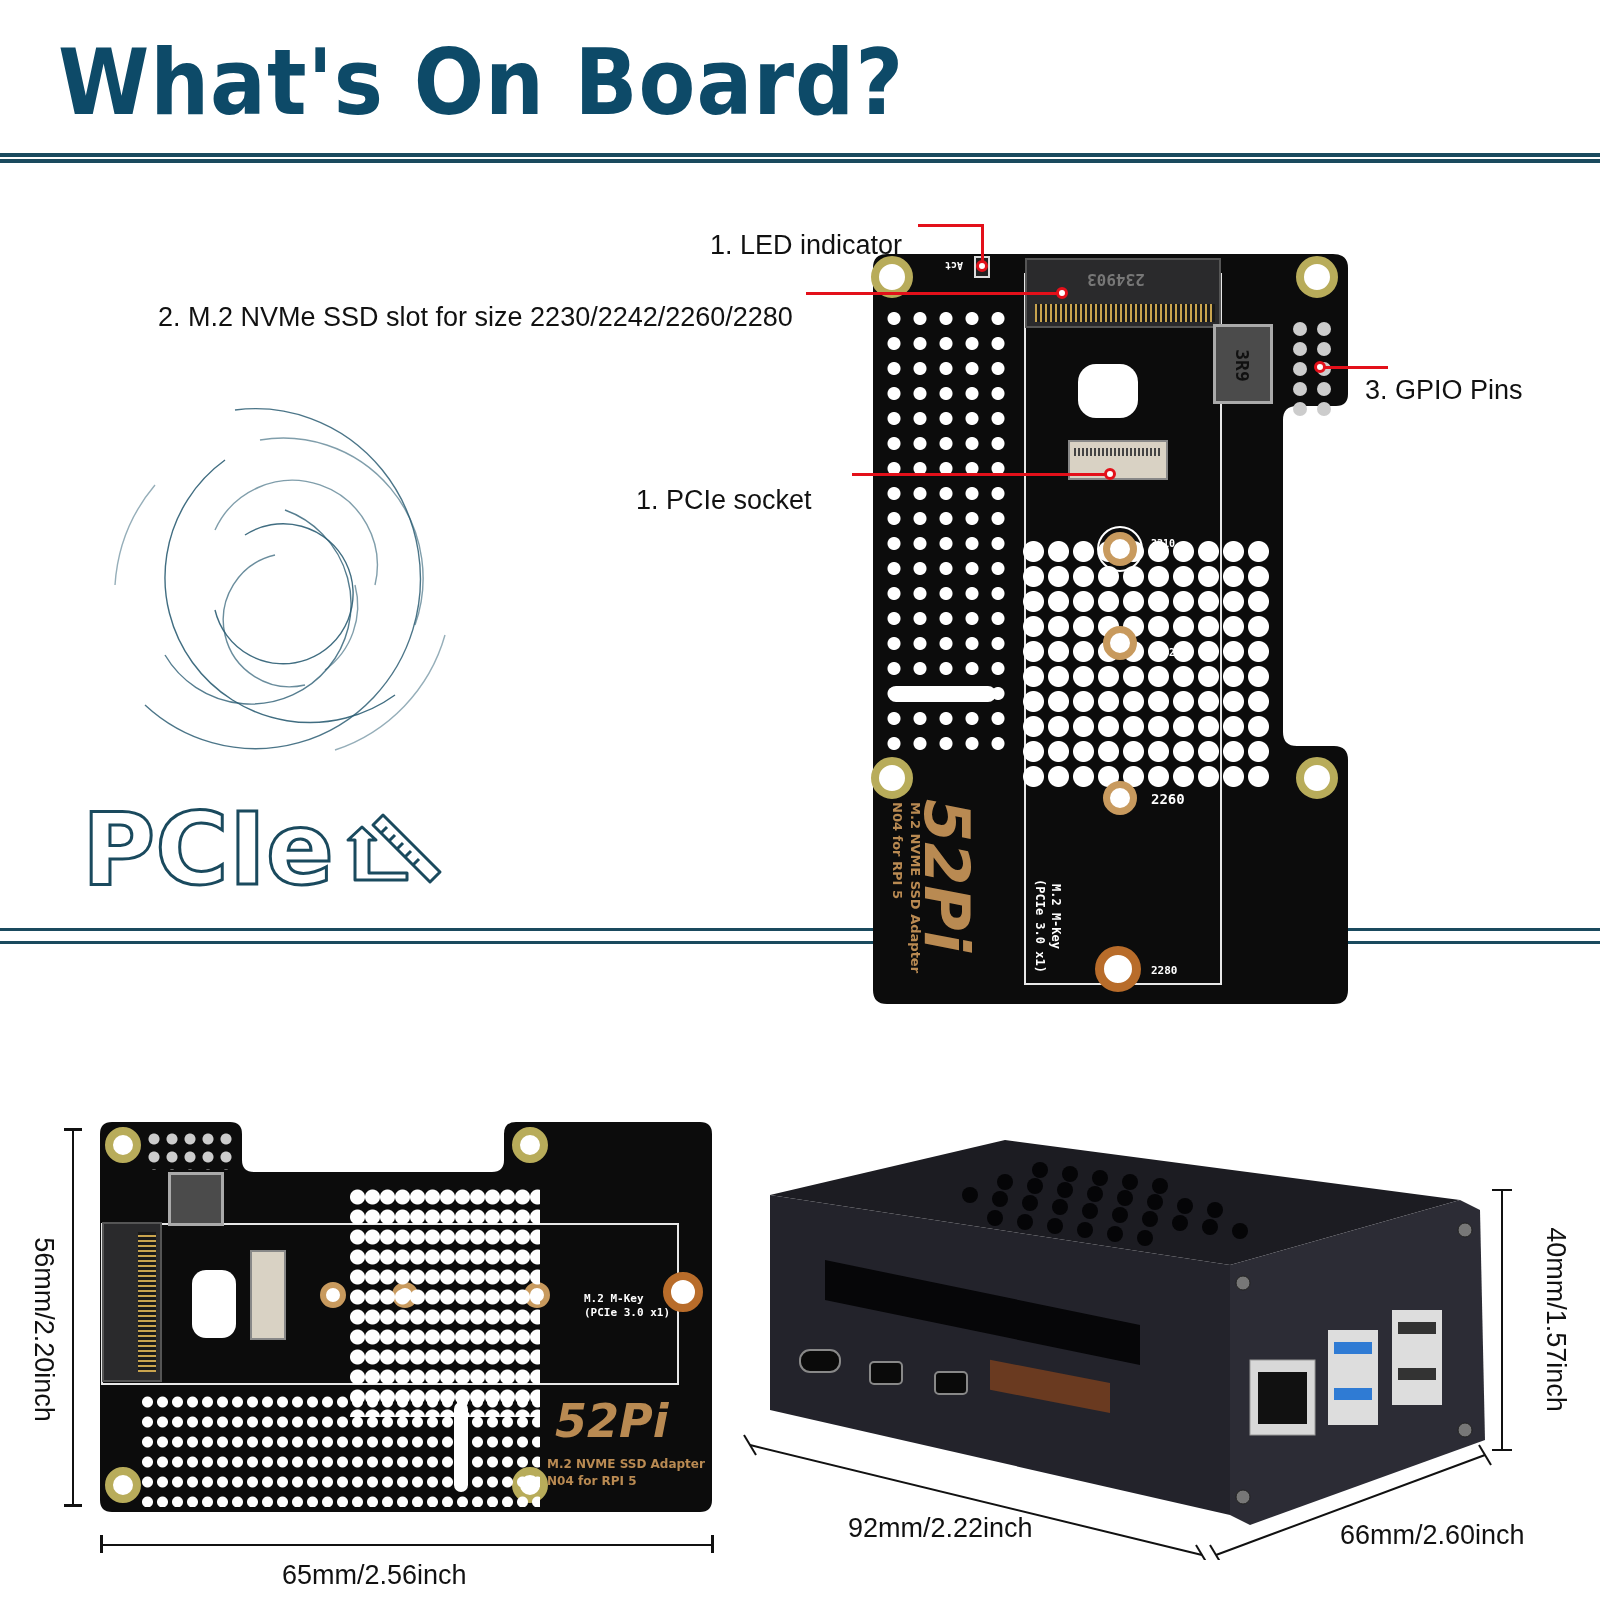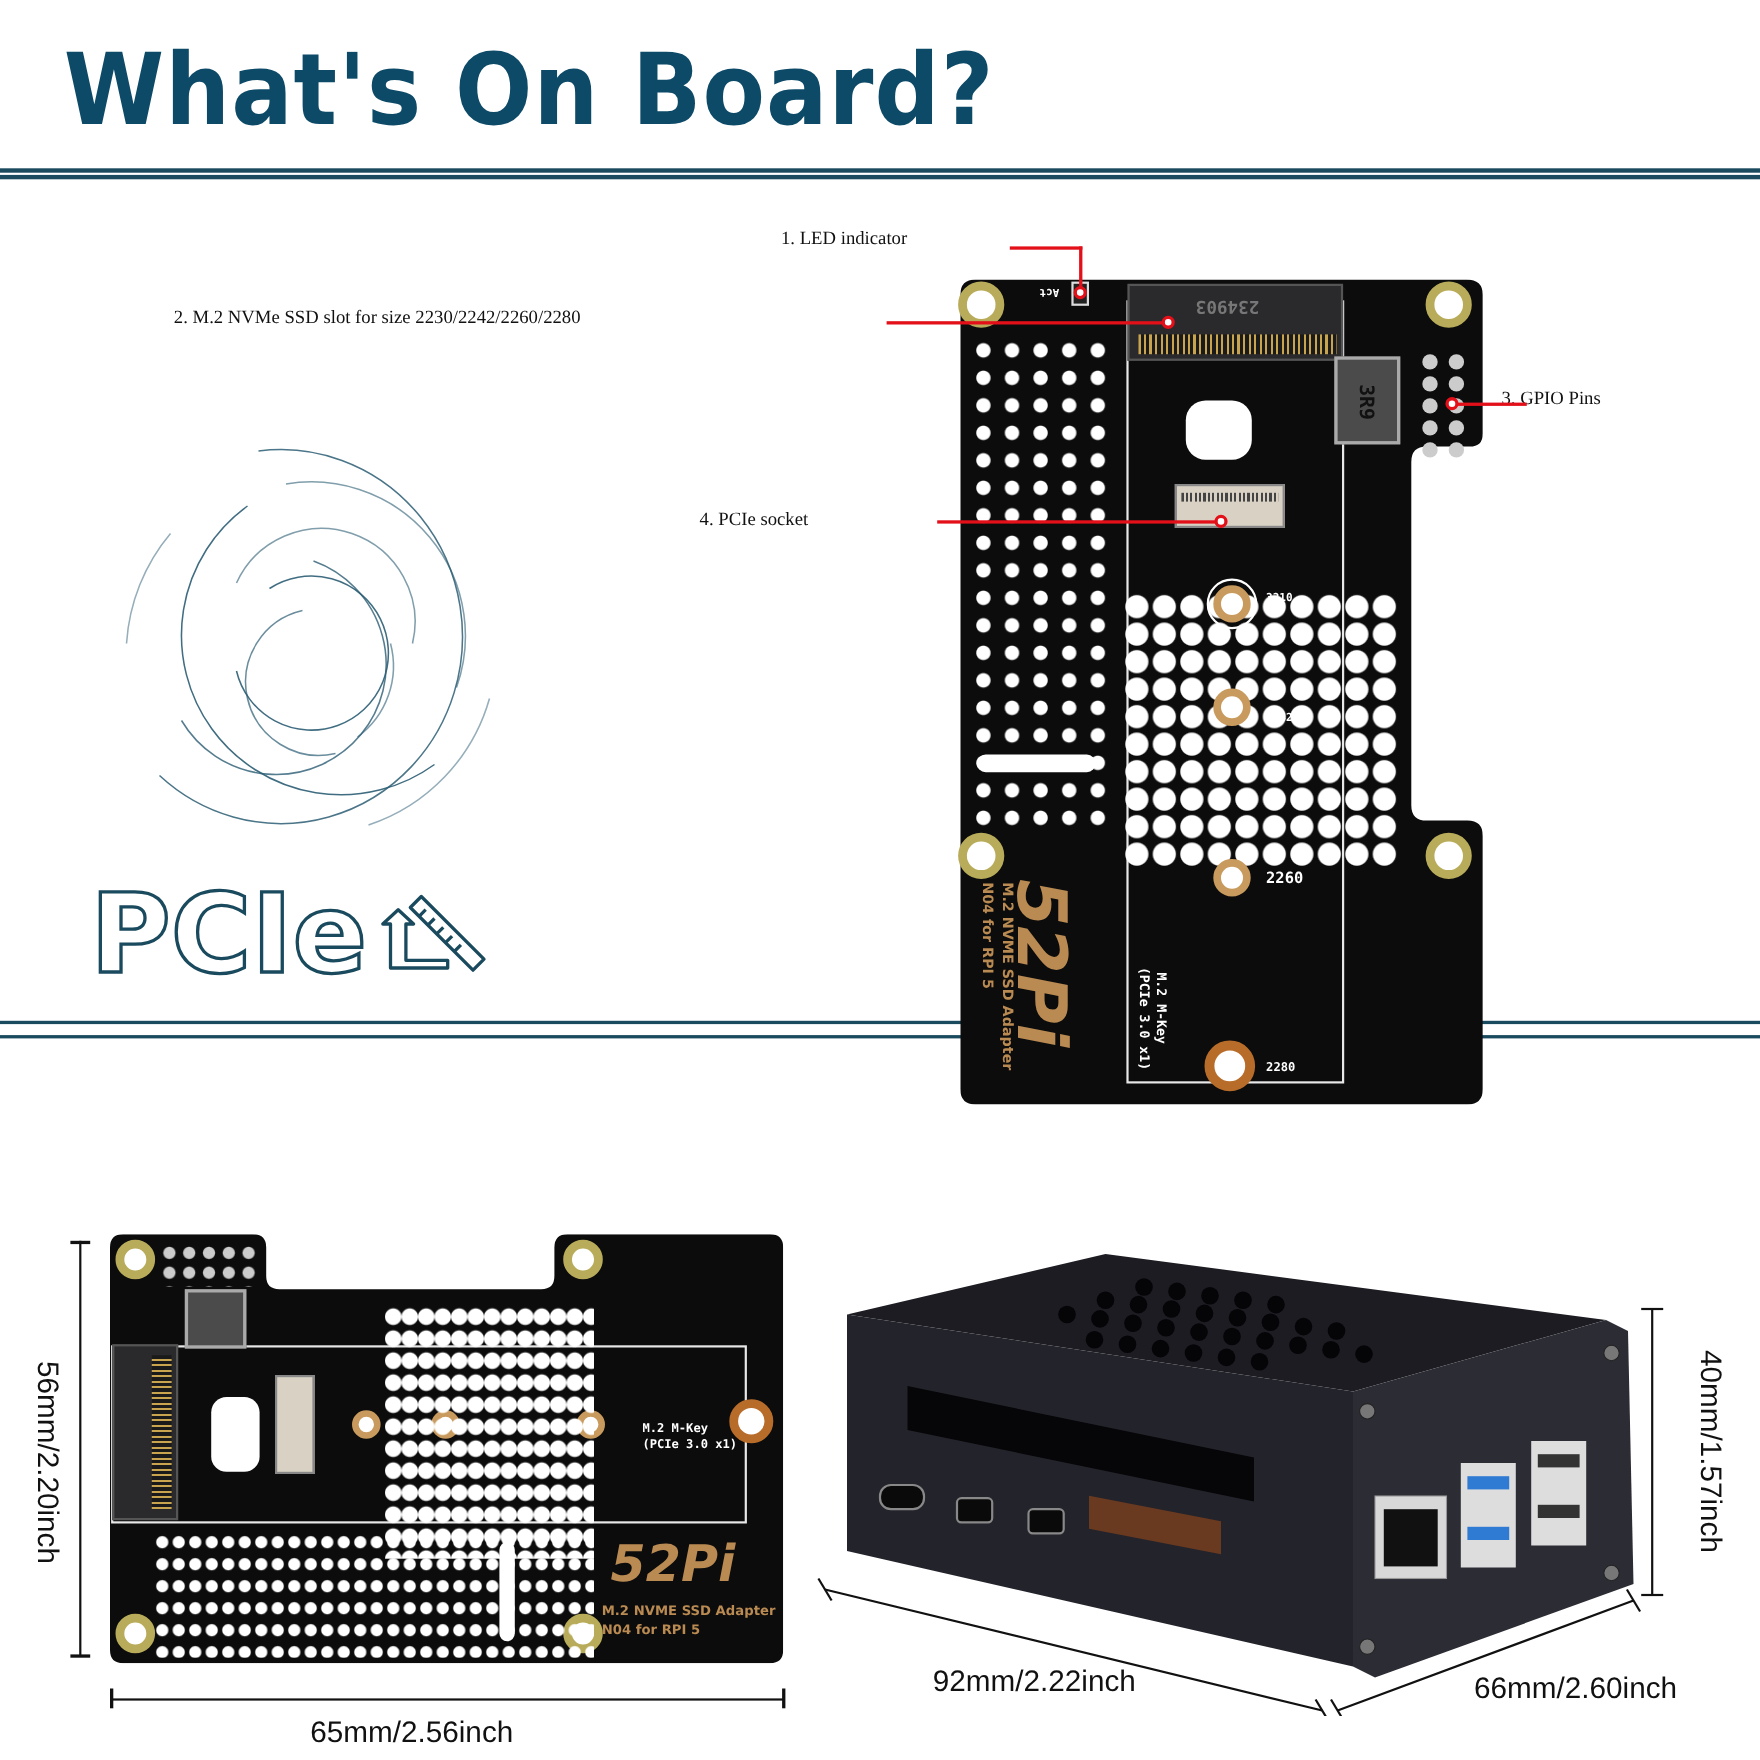--- a/index.html
+++ b/index.html
@@ -14,22 +14,22 @@
     line-height: 1;
   }
   .rule-double { position: absolute; left: 0; width: 1600px; height: 4px; background: #1a4a5e; }
 
   .size-band {
     position: absolute; left: 0; top: 928px; width: 1600px; height: 16px;
     border-top: 3px solid #1a4a5e; border-bottom: 3px solid #1a4a5e;
   }
 
   .callout {
-    position: absolute; font-family: Liberation Serif, serif; font-size: 17px;
-    color: #111; white-space: nowrap; line-height: 1;
+    position: absolute; font-family: Liberation Sans, sans-serif; font-size: 27px;
+    color: #111; white-space: nowrap; line-height: 1; margin-top: 24px;
   }
   .red-line { position: absolute; background: #e3101a; }
   .red-dot { position: absolute; width: 12px; height: 12px; border-radius: 50%;
     background: #fff; border: 3px solid #e3101a; }
 
   .size-word {
     position: absolute; left: 82px; top: 800px;
     font-family: "DejaVu Sans", sans-serif; font-weight: bold;
     font-size: 100px; line-height: 1;
     color: #fff; -webkit-text-stroke: 3px #1a4a5e;
@@ -149,21 +149,21 @@
 <div class="red-dot" style="left:976px;top:260px;"></div>
 
 <div class="callout" style="left:158px;top:280px;">2. M.2 NVMe SSD slot for size 2230/2242/2260/2280</div>
 <div class="red-line" style="left:806px;top:292px;width:256px;height:3px;"></div>
 <div class="red-dot" style="left:1056px;top:287px;"></div>
 
 <div class="callout" style="left:1365px;top:353px;">3. GPIO Pins</div>
 <div class="red-line" style="left:1322px;top:366px;width:66px;height:3px;"></div>
 <div class="red-dot" style="left:1314px;top:361px;"></div>
 
-<div class="callout" style="left:636px;top:463px;">4. PCIe socket</div>
+<div class="callout" style="left:636px;top:463px;">1. PCIe socket</div>
 <div class="red-line" style="left:852px;top:473px;width:258px;height:3px;"></div>
 <div class="red-dot" style="left:1104px;top:468px;"></div>
 
 <div style="position:absolute;left:100px;top:1122px;width:612px;height:390px;">
   <svg width="612" height="390" viewBox="0 0 612 390" style="position:absolute;left:0;top:0;">
     <path d="M 12 0 L 130 0 Q 142 0 142 12 L 142 38 Q 142 50 154 50 L 392 50 Q 404 50 404 38 L 404 12 Q 404 0 416 0 L 600 0 Q 612 0 612 12 L 612 378 Q 612 390 600 390 L 12 390 Q 0 390 0 378 L 0 12 Q 0 0 12 0 Z" fill="#0c0c0c"></path>
     <rect x="2" y="102" width="576" height="160" fill="none" stroke="#e8e8e8" stroke-width="2"></rect>
   </svg>
   <div class="mount" style="left:5px;top:5px;width:36px;height:36px;"></div>
   <div class="mount" style="left:412px;top:5px;width:36px;height:36px;"></div>

